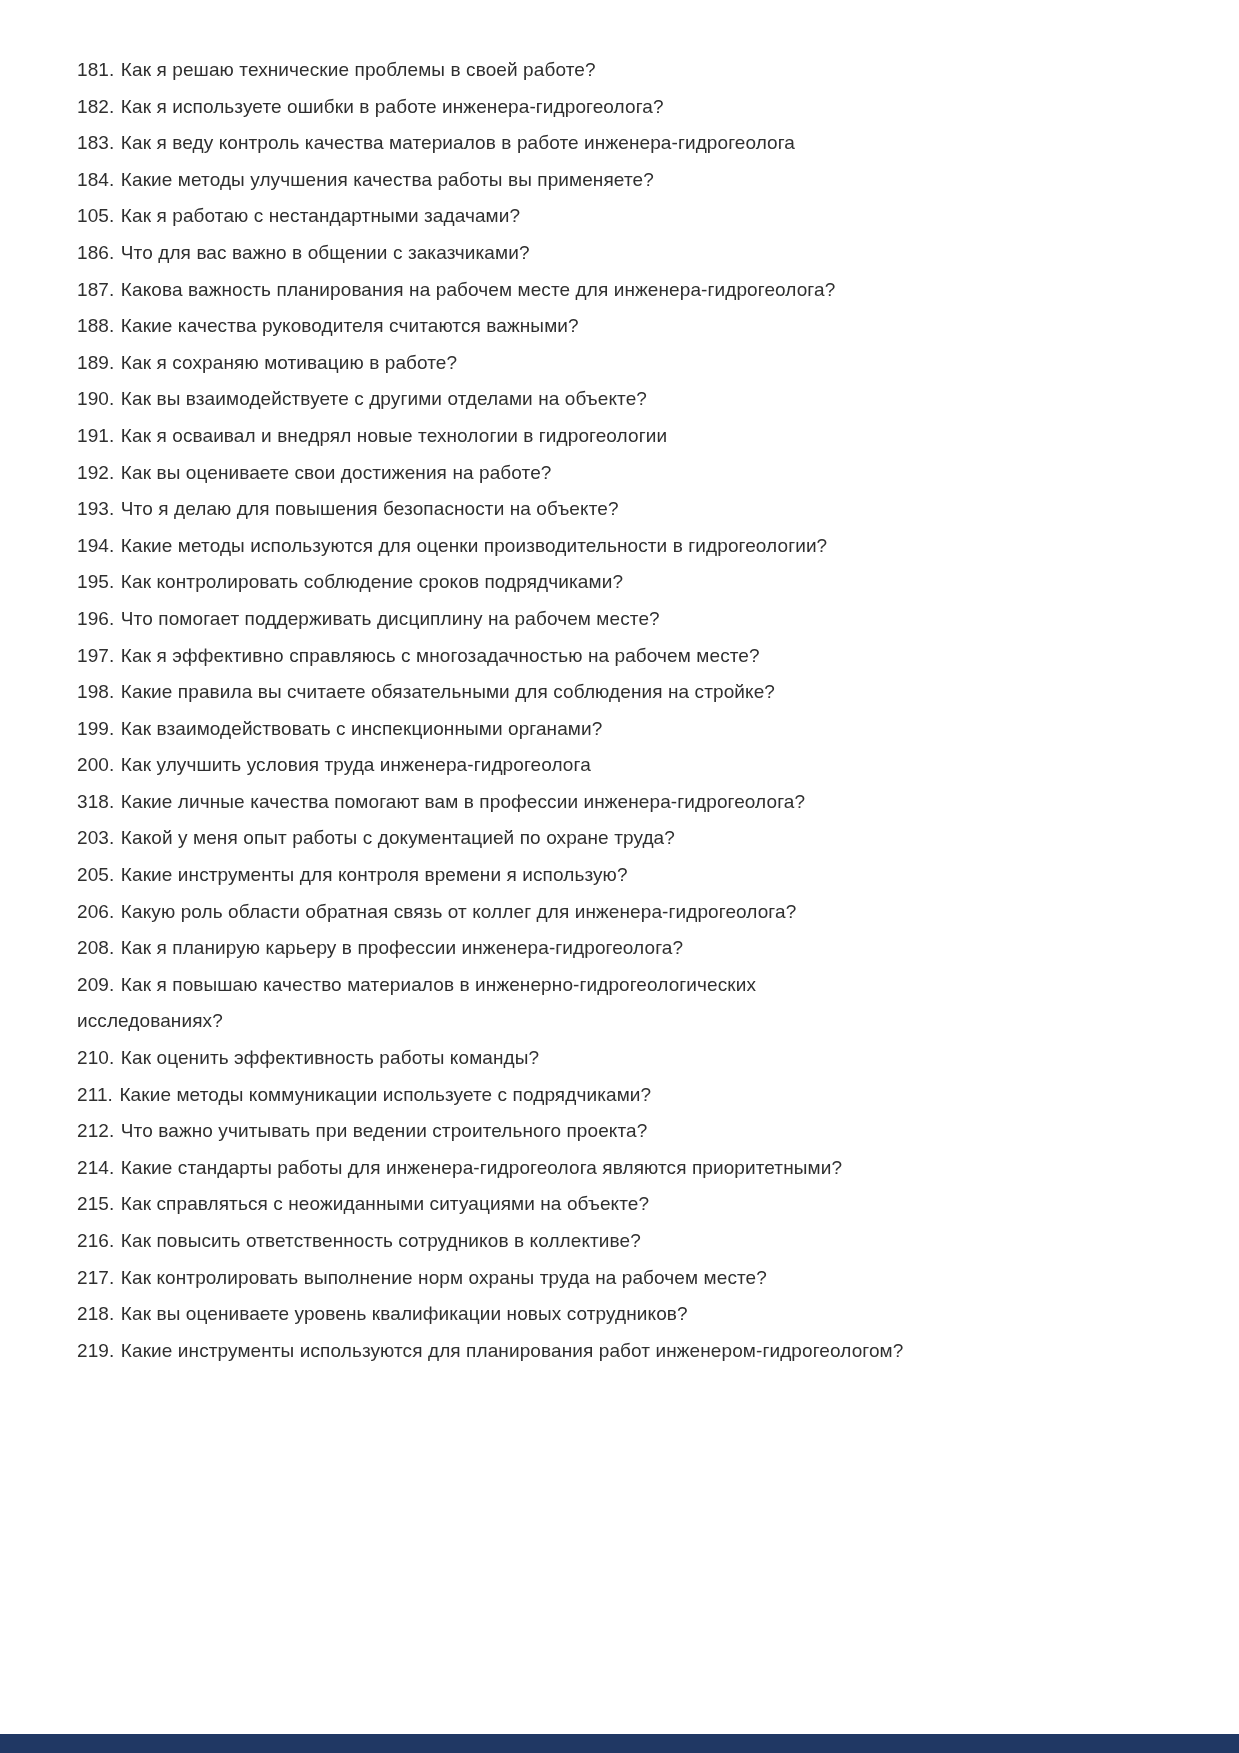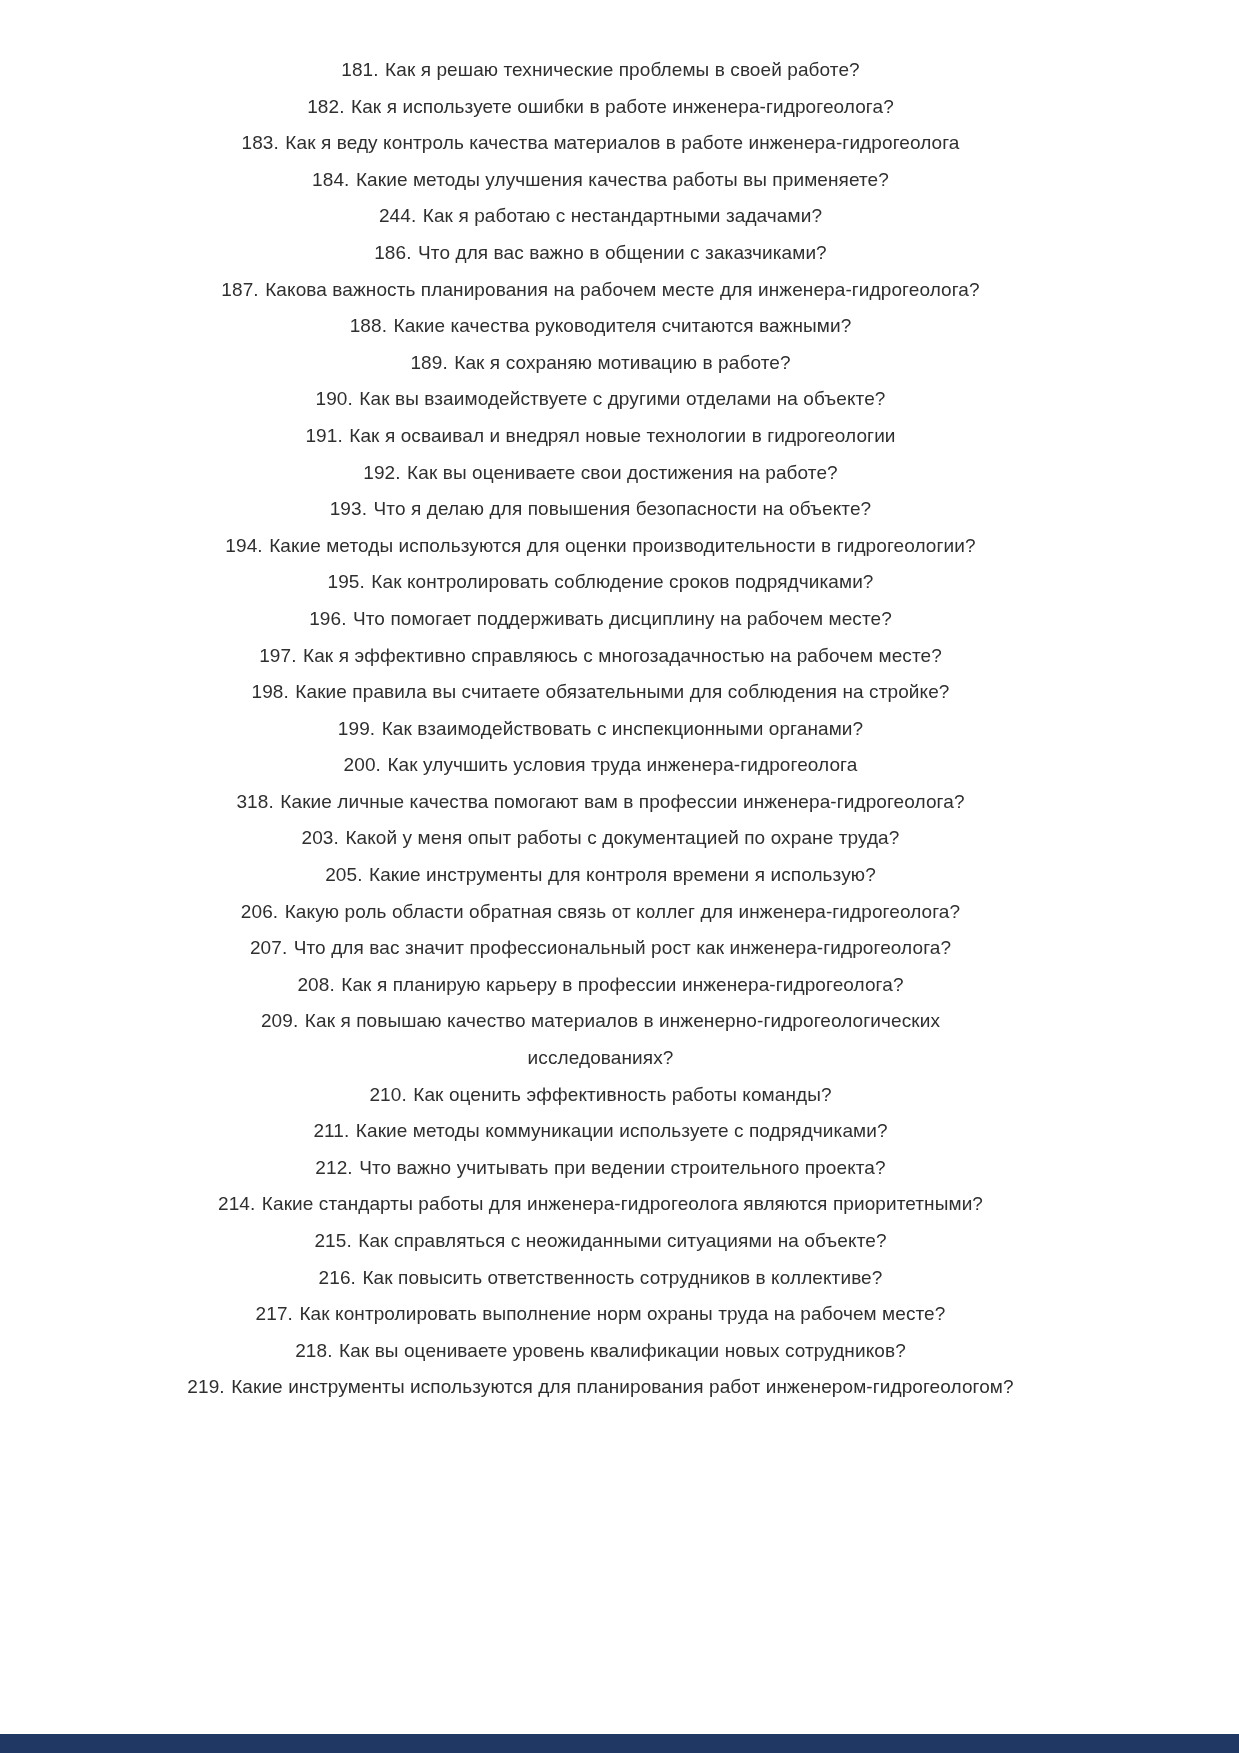--- a/index.html
+++ b/index.html
@@ -14,21 +14,20 @@
   .page {
     position: relative;
     width: 1239px;
     height: 1753px;
     background: #ffffff;
   }
   .content {
     padding: 52px 115px 0 77px;
     box-sizing: border-box;
     width: 100%;
-    text-align: center;
   }
   .question-item {
     margin: 0;
     padding: 0;
     font-size: 19px;
     line-height: 36.6px;
     color: #2f2f2f;
     letter-spacing: 0.1px;
     white-space: pre-wrap;
   }
@@ -50,21 +49,21 @@
 <div class="page" style="background: rgb(255, 255, 255);">
   <main class="content">
   <p class="question-item"><span class="q-num">181.</span><span class="q-text">Как я решаю технические проблемы в своей работе?</span></p>
 
   <p class="question-item"><span class="q-num">182.</span><span class="q-text">Как я используете ошибки в работе инженера-гидрогеолога?</span></p>
 
   <p class="question-item"><span class="q-num">183.</span><span class="q-text">Как я веду контроль качества материалов в работе инженера-гидрогеолога</span></p>
 
   <p class="question-item"><span class="q-num">184.</span><span class="q-text">Какие методы улучшения качества работы вы применяете?</span></p>
 
-  <p class="question-item"><span class="q-num">244.</span><span class="q-text">Как я работаю с нестандартными задачами?</span></p>
+  <p class="question-item"><span class="q-num">105.</span><span class="q-text">Как я работаю с нестандартными задачами?</span></p>
 
   <p class="question-item"><span class="q-num">186.</span><span class="q-text">Что для вас важно в общении с заказчиками?</span></p>
 
   <p class="question-item"><span class="q-num">187.</span><span class="q-text">Какова важность планирования на рабочем месте для инженера-гидрогеолога?</span></p>
 
   <p class="question-item"><span class="q-num">188.</span><span class="q-text">Какие качества руководителя считаются важными?</span></p>
 
   <p class="question-item"><span class="q-num">189.</span><span class="q-text">Как я сохраняю мотивацию в работе?</span></p>
 
   <p class="question-item"><span class="q-num">190.</span><span class="q-text">Как вы взаимодействуете с другими отделами на объекте?</span></p>
@@ -92,21 +91,20 @@
   <p class="question-item"><span class="q-num">318.</span><span class="q-text">Какие личные качества помогают вам в профессии инженера-гидрогеолога?</span></p>
 
 
   <p class="question-item"><span class="q-num">203.</span><span class="q-text">Какой у меня опыт работы с документацией по охране труда?</span></p>
 
 
   <p class="question-item"><span class="q-num">205.</span><span class="q-text">Какие инструменты для контроля времени я использую?</span></p>
 
   <p class="question-item"><span class="q-num">206.</span><span class="q-text">Какую роль области обратная связь от коллег для инженера-гидрогеолога?</span></p>
 
-  <p class="question-item"><span class="q-num">207.</span><span class="q-text">Что для вас значит профессиональный рост как инженера-гидрогеолога?</span></p>
 
   <p class="question-item"><span class="q-num">208.</span><span class="q-text">Как я планирую карьеру в профессии инженера-гидрогеолога?</span></p>
 
   <p class="question-item"><span class="q-num">209.</span><span class="q-text">Как я повышаю качество материалов в инженерно-гидрогеологических
 исследованиях?</span></p>
 
   <p class="question-item"><span class="q-num">210.</span><span class="q-text">Как оценить эффективность работы команды?</span></p>
 
   <p class="question-item"><span class="q-num">211.</span><span class="q-text">Какие методы коммуникации используете с подрядчиками?</span></p>
 

